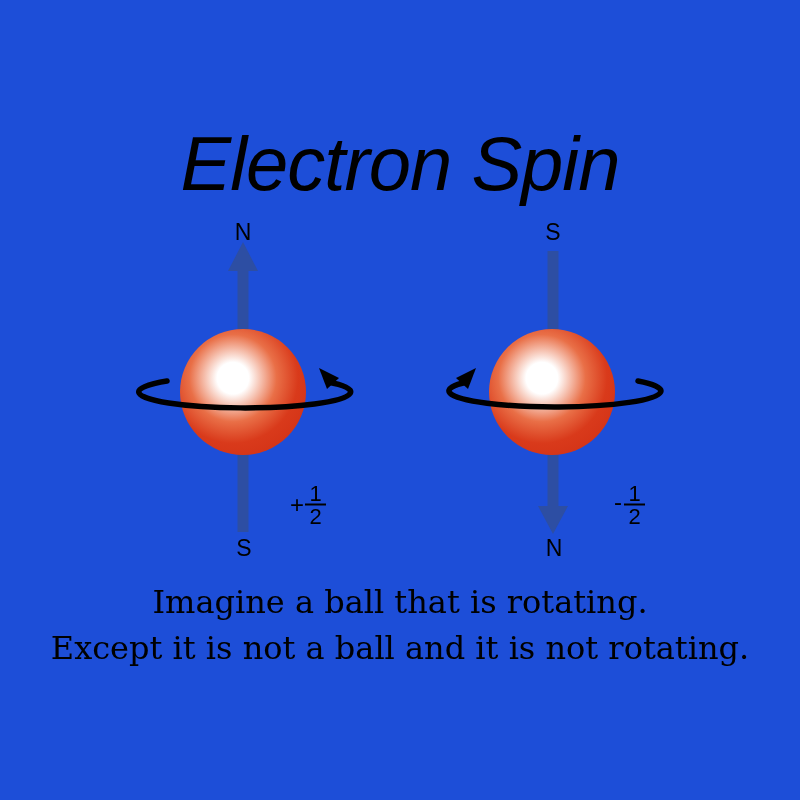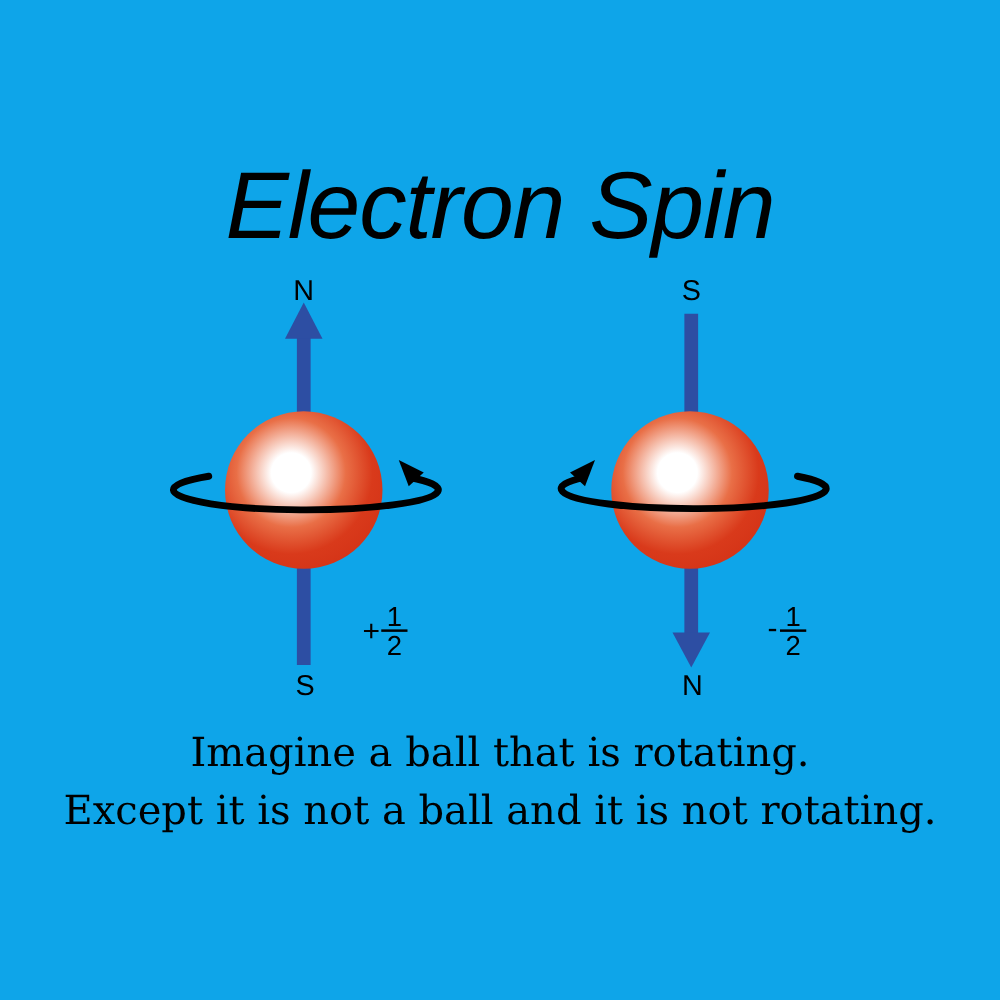--- a/index.html
+++ b/index.html
@@ -7,21 +7,21 @@
     padding: 0;
     width: 800px;
     height: 800px;
     background: #ffffff;
     overflow: hidden;
   }
   .stage {
     position: relative;
     width: 800px;
     height: 800px;
-    background: #0ea5e9;
+    background: #1d4ed8;
   }
   svg { display: block; }
   .title-text {
     font-family: "Liberation Sans", sans-serif;
     font-style: italic;
     font-size: 76px;
     letter-spacing: -1px;
   }
   .pole-label {
     font-family: "Liberation Sans", sans-serif;

